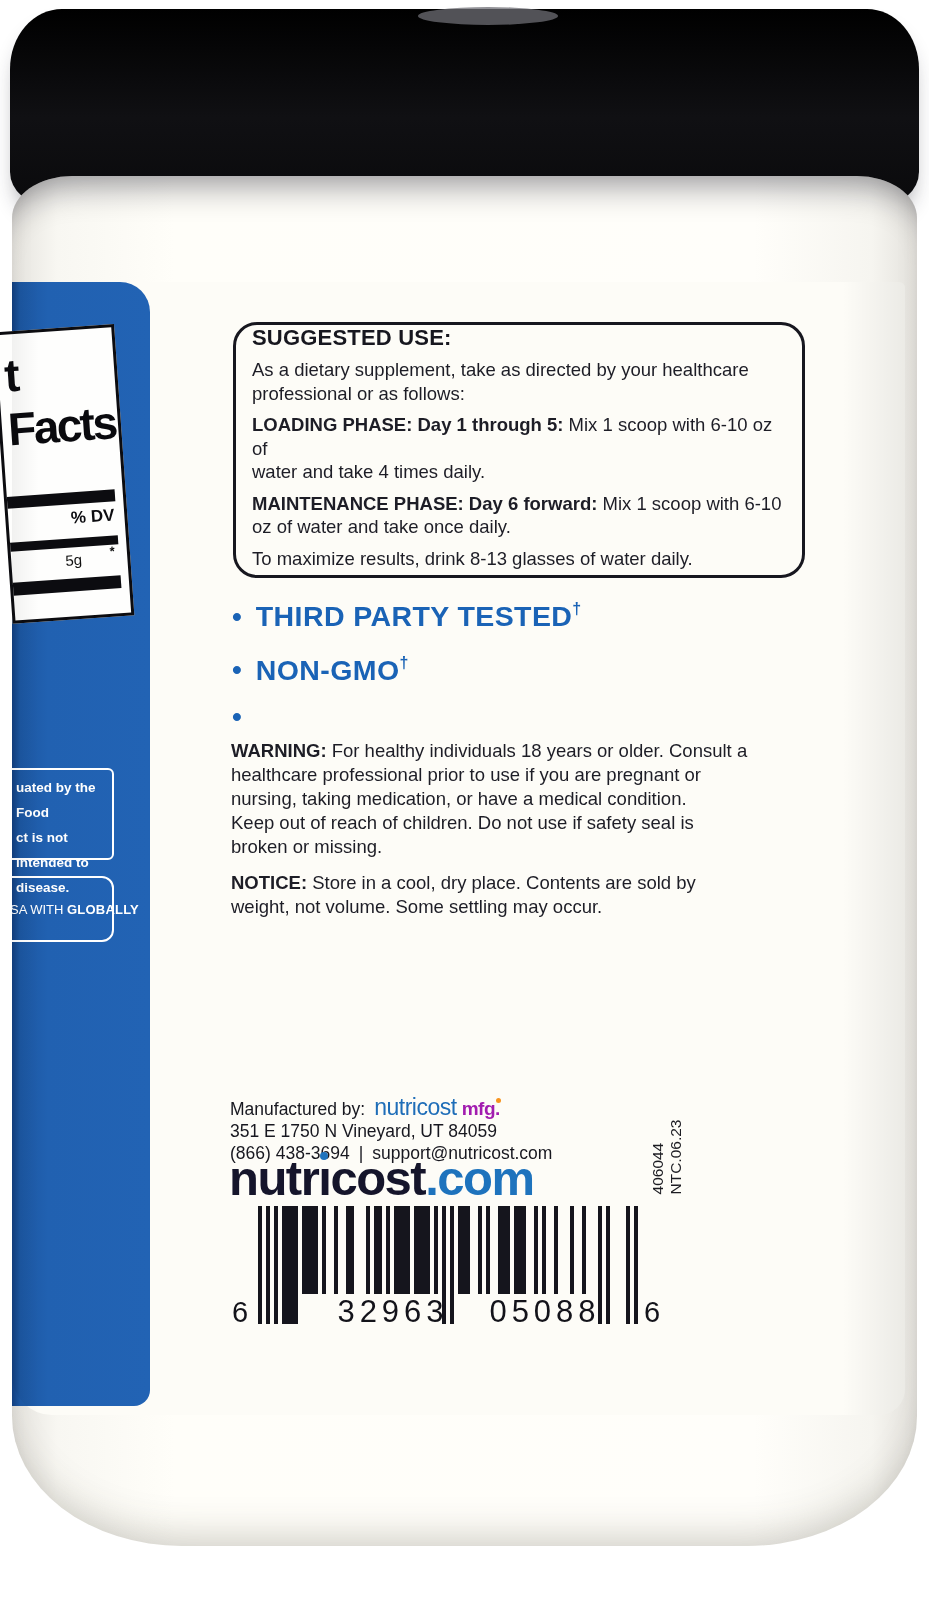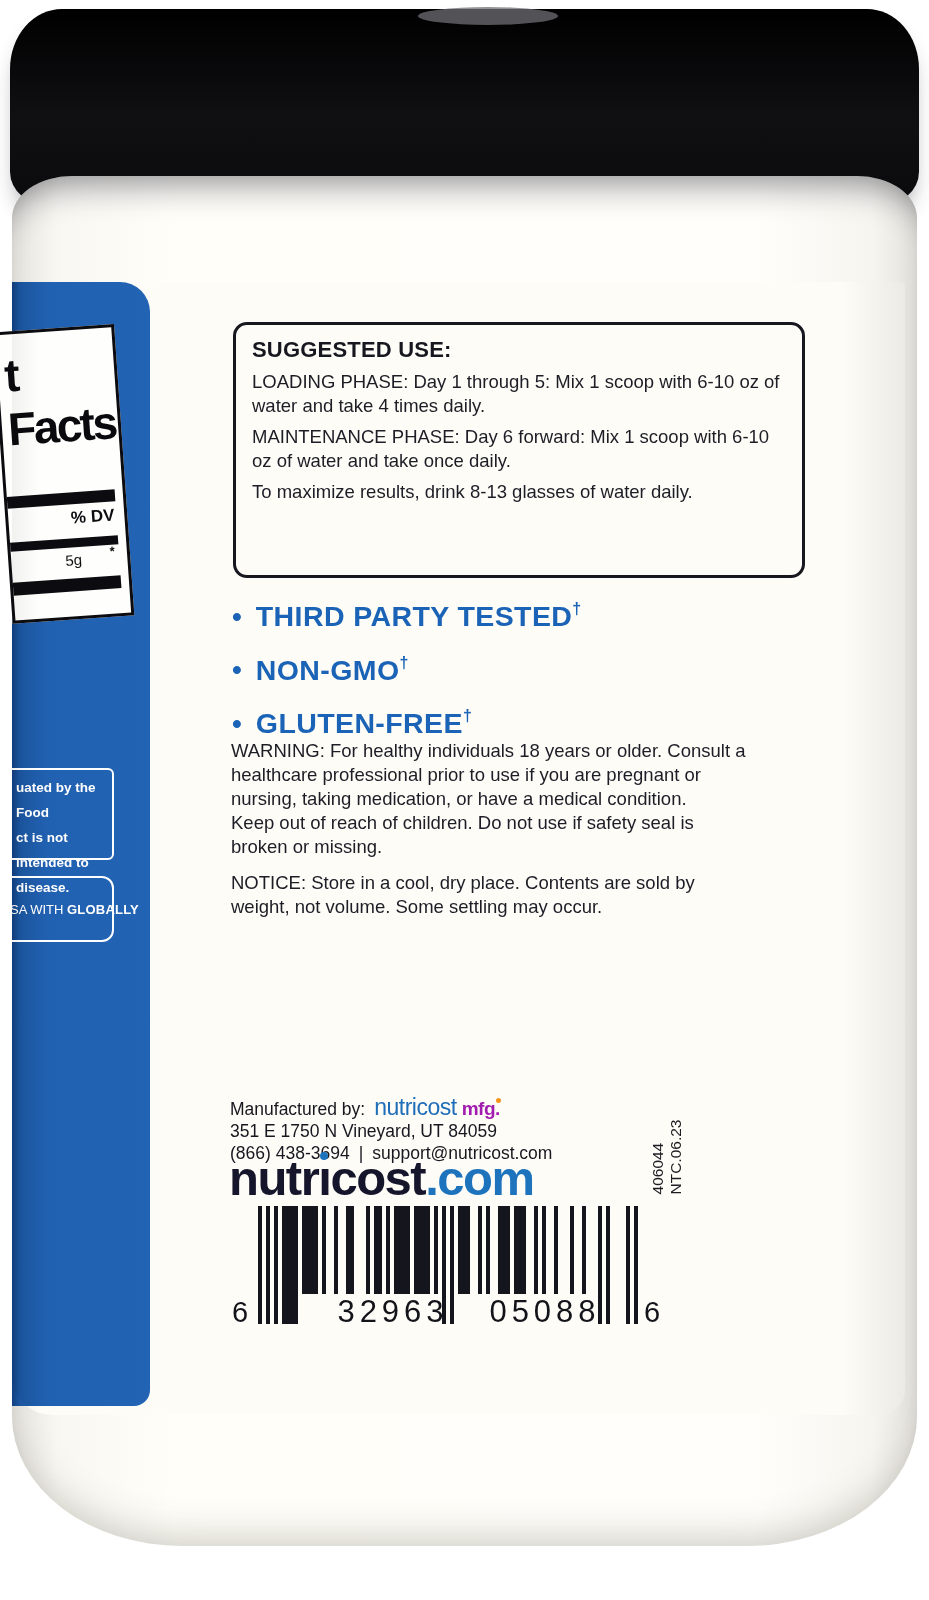--- a/index.html
+++ b/index.html
@@ -66,27 +66,27 @@
     position:absolute; left:-22px; border:2.5px solid #ffffff; color:#ffffff;
   }
   .disc-box.b1 { top:486px; width:124px; height:92px; border-radius:6px; padding:5px 0 0 24px; }
   .disc-box.b2 { top:594px; width:124px; height:66px; border-radius:12px; display:flex; align-items:center; padding-left:18px; }
   .disc-text { font-size:13.5px; font-weight:bold; line-height:25px; white-space:pre-line; }
   .usa-line { font-size:13px; white-space:nowrap; }
   .usa-line .g { font-weight:bold; letter-spacing:.2px; }
   
   .sbox {
     position:absolute; left:233px; top:322px; width:572px; height:256px;
-    border:3.5px solid #17171f; border-radius:14px;
-    padding:12px 16px; background:transparent;
+    border:3.5px solid #17171f; border-radius:24px;
+    padding:0 16px; background:transparent;
   }
   .sbox h2 { font-size:22px; font-weight:bold; letter-spacing:.2px; color:#17171f; margin-bottom:7px; }
   .sbox p { font-size:18.5px; line-height:23.5px; margin-bottom:8px; color:#1d1d26; }
   .pre { white-space:pre-line; }
-  .bld { font-weight:normal; }
+  .bld { font-weight:bold; }
   
   .claims { position:absolute; left:232px; top:594px; }
   .claim { display:flex; align-items:baseline; margin-bottom:15px; color:#1a63b6; }
   .claim .dot { font-size:28px; font-weight:bold; margin-right:14px; }
   .claim .txt { font-size:28.5px; font-weight:bold; letter-spacing:.4px; line-height:32px; }
   .claim sup { font-size:16px; position:relative; top:-1px; font-weight:bold; }
   
   .para { position:absolute; left:231px; width:570px; font-size:18.5px; line-height:24px; color:#1d1d26; }
   .para.warning { top:739px; }
   .para.notice { top:871px; }
@@ -155,39 +155,40 @@
     <div class="disc-box b2">
       <div class="usa-line"><span>SA WITH </span><span class="g">GLOBALLY</span></div>
     </div>
   </div>
 
   <div class="label-shade"></div>
 </div>
 
 <div class="sbox">
   <h2>SUGGESTED USE:</h2>
+  <p class="pre">As a dietary supplement, take as directed by your healthcare
+professional or as follows:</p>
   <p><span class="bld">LOADING PHASE: Day 1 through 5:</span><span class="pre"> Mix 1 scoop with 6-10 oz of
 water and take 4 times daily.</span></p>
   <p><span class="bld">MAINTENANCE PHASE: Day 6 forward:</span><span class="pre"> Mix 1 scoop with 6-10
 oz of water and take once daily.</span></p>
   <p>To maximize results, drink 8-13 glasses of water daily.</p>
 </div>
 
 <div class="claims">
   <div class="claim">
     <span class="dot">•</span>
     <span class="txt"><span>THIRD PARTY TESTED</span><sup>†</sup></span>
   </div>
   <div class="claim">
     <span class="dot">•</span>
     <span class="txt"><span>NON-GMO</span><sup>†</sup></span>
   </div>
   <div class="claim">
     <span class="dot">•</span>
-    <span class="txt"><span>GLUTEN-FREE</span><sup>†</sup></span>
   </div>
 </div>
 
 <div class="para warning">
   <span class="bld">WARNING:</span><span class="pre"> For healthy individuals 18 years or older. Consult a
 healthcare professional prior to use if you are pregnant or
 nursing, taking medication, or have a medical condition.
 Keep out of reach of children. Do not use if safety seal is
 broken or missing.</span>
 </div>

